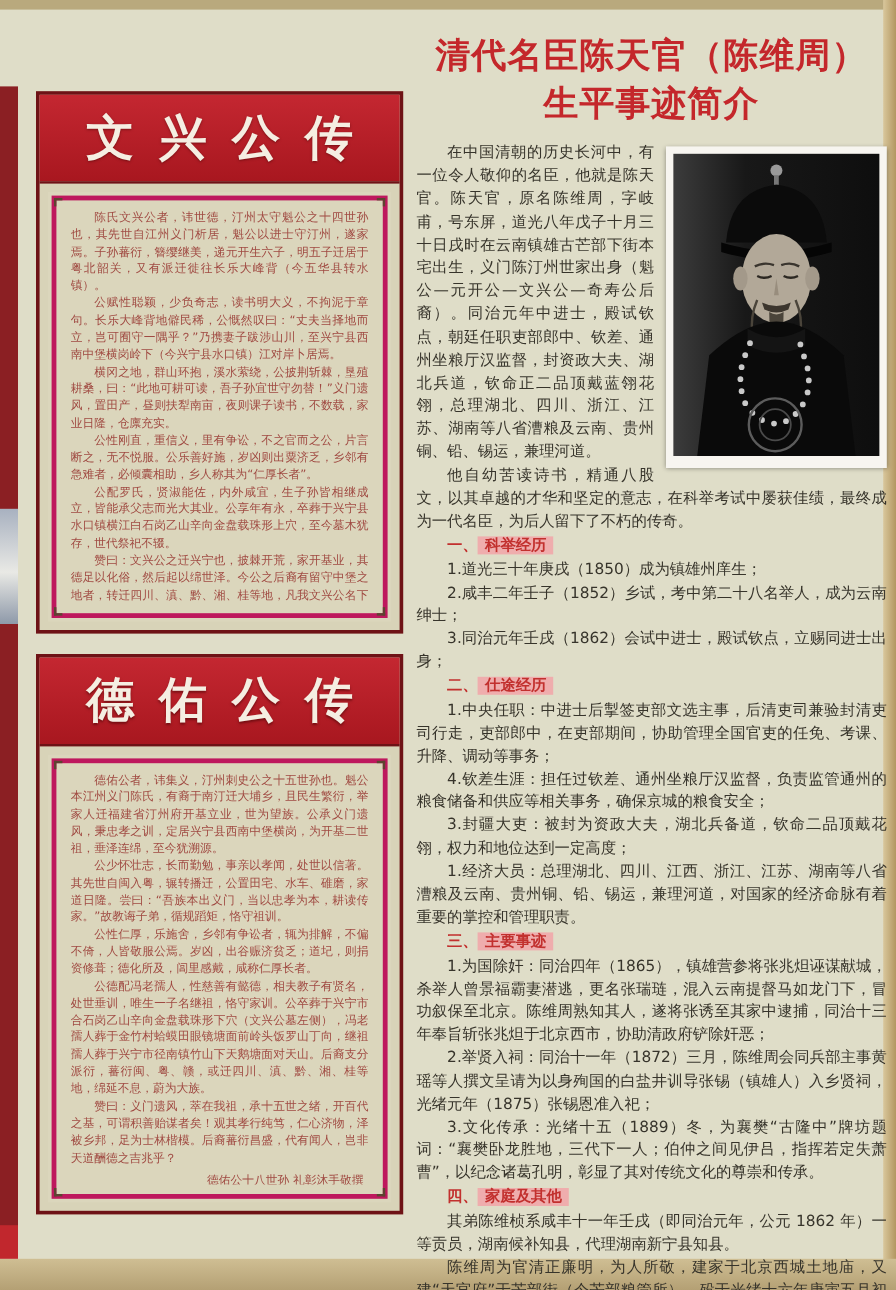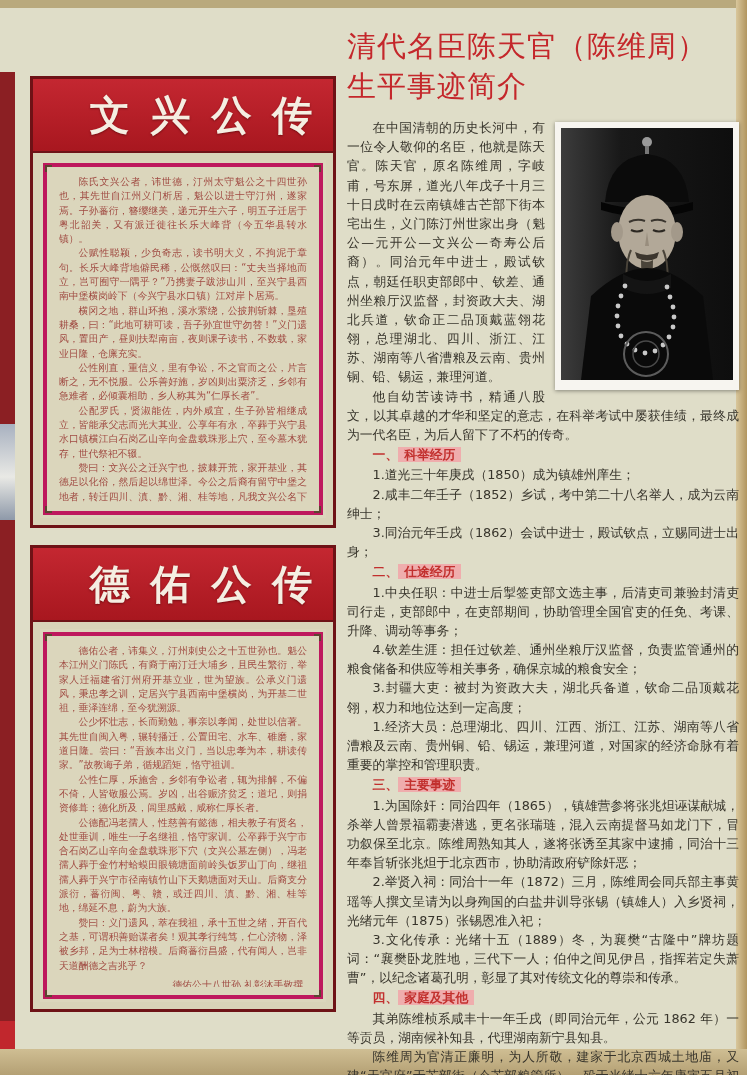--- a/index.html
+++ b/index.html
@@ -15,42 +15,42 @@
   .edge-left{position:absolute;left:0;top:72px;width:15px;height:955px;background:#8b1f23;overflow:hidden;}
   .edge-photo{margin-top:352px;height:96px;
     background:linear-gradient(#a8b1c0,#e9e9e5 55%,#8e99a9);}
   .edge-red-bottom{position:absolute;left:0;bottom:26px;width:15px;height:28px;background:#c1272d;}
 
   
   .panel{position:absolute;left:30px;width:306px;border:3px solid #6e1216;
     background:#d8d3b8;box-sizing:border-box;display:flex;flex-direction:column;}
   .panel-1{top:76px;height:452px;}
   .panel-2{top:545px;height:467px;}
-  .panel-header{height:72px;flex:0 0 72px;display:flex;align-items:center;justify-content:flex-end;
+  .panel-header{height:72px;flex:0 0 72px;display:flex;align-items:center;justify-content:center;
     background:linear-gradient(#c42731,#a8171f);border-bottom:2px solid #6e1216;}
   .panel-header span{color:#f5eee2;font-size:40px;font-weight:bold;
     letter-spacing:0.52em;text-indent:0.52em;line-height:1;
     text-shadow:0 1px 2px rgba(60,0,0,.5);}
   .panel-body{position:relative;flex:1;margin:7px;background:#dbd6bc;}
   .frame{position:absolute;inset:3px;border:4px solid #be185d;}
   .corner{position:absolute;width:10px;height:10px;}
   .corner::after{content:"";position:absolute;width:5px;height:5px;border:2px solid #5d4430;}
   .corner.tl{left:-2px;top:-2px;}  .corner.tl::after{left:0;top:0;border-right:none;border-bottom:none;}
   .corner.tr{right:-2px;top:-2px;} .corner.tr::after{right:0;top:0;border-left:none;border-bottom:none;}
   .corner.bl{left:-2px;bottom:-2px;} .corner.bl::after{left:0;bottom:0;border-right:none;border-top:none;}
   .corner.br{right:-2px;bottom:-2px;} .corner.br::after{right:0;bottom:0;border-left:none;border-top:none;}
   .bio-text{position:absolute;inset:8px 12px;overflow:hidden;
     font-size:9.8px;line-height:1.46;color:#a04a42;text-align:justify;}
   .bio-text p{margin:0;text-indent:2em;}
   .bio-text .signature{text-indent:0;text-align:right;margin-top:5px;padding-right:4px;}
 
   
   .right-col{position:absolute;left:347px;top:26px;width:392px;}
-  .article-title{margin:0 0 12px;color:#c4272b;
-    font-size:29px;font-weight:400;line-height:1.38;letter-spacing:1px;}
+  .article-title{margin:0 0 12px;text-align:center;color:#c4272b;
+    font-size:29px;font-weight:700;line-height:1.38;letter-spacing:1px;}
   .article-title span{display:block;}
   .article-body{font-size:12.8px;line-height:1.5;color:#37342b;text-align:justify;}
   .article-body p{margin:0;}
   .indent{text-indent:2em;}
   .portrait{float:right;margin:4px 0 8px 10px;padding:6px 6px 10px;background:#f7f5f0;
     box-shadow:0 1px 4px rgba(0,0,0,.4);width:172px;}
   .portrait svg{display:block;width:172px;height:252px;}
   .sec{margin:1px 0 1px 2em;font-size:12.8px;font-weight:bold;color:#c2302e;}
   .sec .hl{background:#efadad;padding:0 6px;}
 </style>

